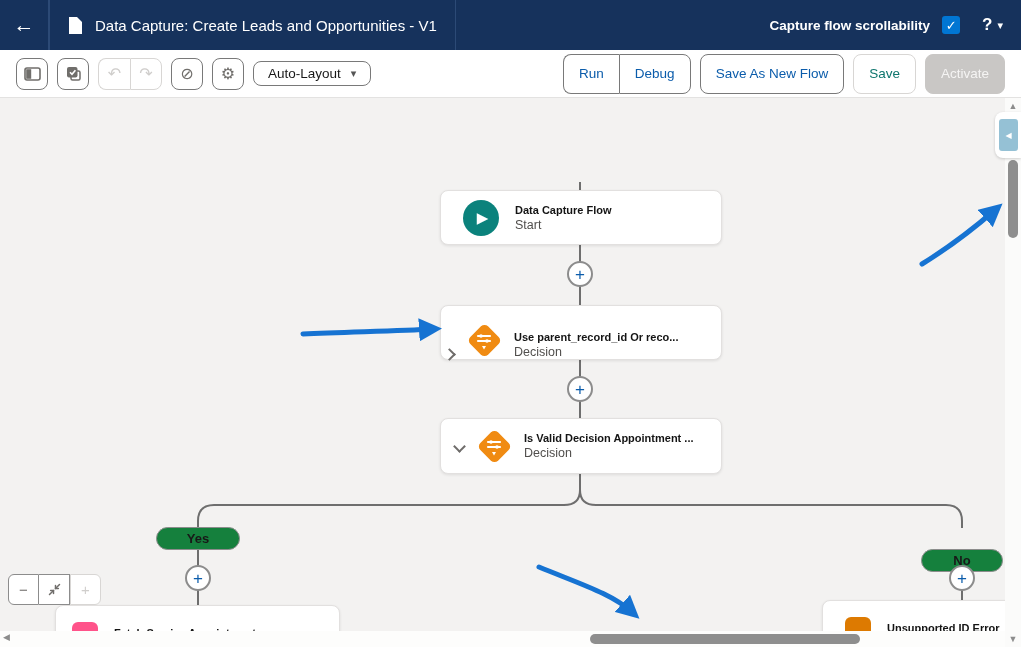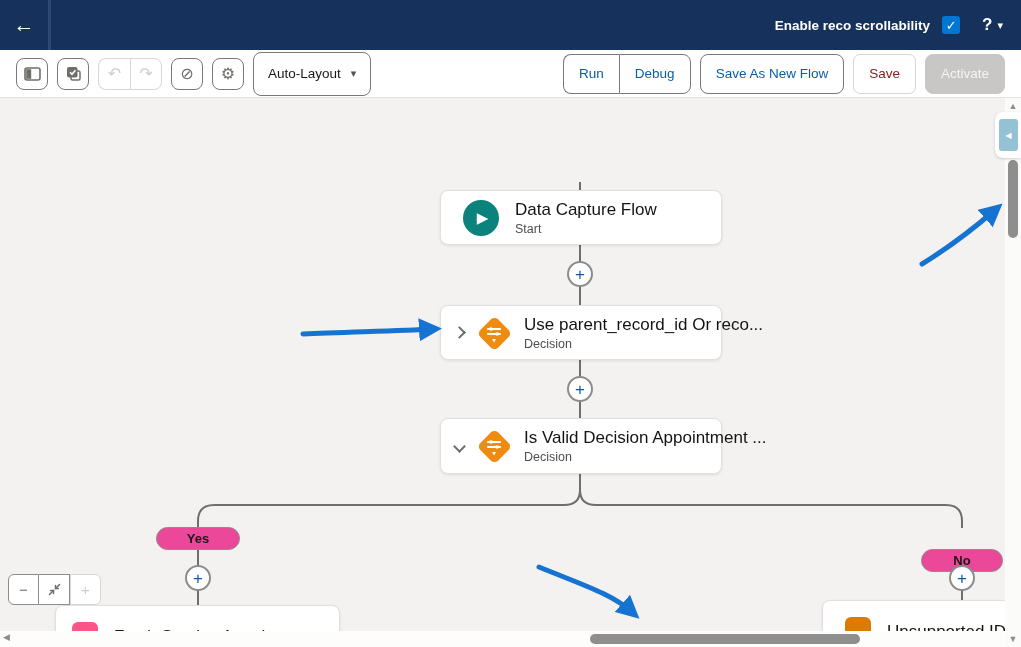--- a/index.html
+++ b/index.html
@@ -28,42 +28,42 @@
   .tb-left { display:flex; align-items:center; gap:9px; }
   .tb-right { margin-left:auto; display:flex; align-items:center; gap:9px; }
   .ibtn { width:32px; height:32px; background:#fff; border:1px solid #797979;
     border-radius:8px; display:flex; align-items:center; justify-content:center;
     color:#706e6b; font-size:16px; cursor:pointer; }
   .grp { display:flex; }
   .grp .ibtn { border-radius:0; border-right-width:0; }
   .grp .ibtn:first-child { border-radius:8px 0 0 8px; }
   .grp .ibtn:last-child { border-radius:0 8px 8px 0; border-right-width:1px; }
   .ibtn.dis { border-color:#d8d6d4; color:#cfcdcb; }
-  .ddl { height:44px; border:1px solid #797979; border-radius:8px; background:#fff;
+  .ddl { height:25px; border:1px solid #797979; border-radius:8px; background:#fff;
     display:flex; align-items:center; gap:10px; padding:0 14px; font-size:13.5px;
     color:#181818; cursor:pointer; }
   .ddl .caret { color:#555; font-size:11px; }
   .tbtn { height:40px; border:1px solid #797979; border-radius:8px; background:#fff;
     display:flex; align-items:center; padding:0 15px; font-size:13.5px; color:#0b5cab;
     cursor:pointer; }
-  .tbtn.dis { border-color:#d8d6d4; color:#7f1d1d;border-radius:7px; }
+  .tbtn.dis { border-color:#d8d6d4; color:#0f766e; }
   .tbtn.brand-dis { background:#c9c7c5; border-color:#c9c7c5; color:#f5f4f3; }
   .grp .tbtn { border-radius:0; border-right-width:0; }
   .grp .tbtn:first-child { border-radius:8px 0 0 8px; }
   .grp .tbtn:last-child { border-radius:0 8px 8px 0; border-right-width:1px; }
 
   
   .canvas { position:relative; width:1021px; height:549px; background:#f3f2f1; overflow:hidden; }
   .lines, .annot { position:absolute; left:0; top:0; pointer-events:none; }
   .annot { z-index:6; }
 
   .card { position:absolute; background:#fff; border:1px solid #e2e0df; border-radius:8px;
     box-shadow:0 1px 3px rgba(0,0,0,.09); display:flex; align-items:center; z-index:3;
     cursor:pointer; }
-  .card .title { font-size:17px; font-weight:normal; color:#141414; white-space:nowrap; }
+  .card .title { font-size:11px; font-weight:bold; color:#141414; white-space:nowrap; }
   .card .sub { font-size:12.5px; color:#514f4d; margin-top:2px; }
 
   .start-ic { width:36px; height:36px; border-radius:50%; background:#0b827c; color:#fff;
     display:flex; align-items:center; justify-content:center; font-size:15px;
     padding-left:3px; flex:0 0 auto; }
 
   .chev { width:9px; height:9px; border-right:2px solid #6e6c6a; border-bottom:2px solid #6e6c6a;
     flex:0 0 auto; cursor:pointer; }
   .chev.right { transform:rotate(-45deg); }
   .chev.down  { transform:rotate(45deg); }
@@ -72,21 +72,21 @@
   .diam .shape { position:absolute; left:7px; top:7px; width:25px; height:25px;
     background:#f08b12; border-radius:5px; transform:rotate(45deg); }
   .diam .glyph { position:absolute; left:0; top:0; width:38px; height:38px; }
 
   .sqic { width:26px; height:26px; border-radius:6px; flex:0 0 auto; position:relative; }
   .sqic.pink { background:#ff538a; }
   .sqic.orange { background:#dd7a01; }
   .sqic .bar { position:absolute; left:6px; bottom:5px; width:14px; height:4px;
     background:#fff; border-radius:2px; }
 
-  .pill { position:absolute; background:#ec4899; border:1.5px solid #8c8c8c; border-radius:14px;
+  .pill { position:absolute; background:#15803d; border:1.5px solid #8c8c8c; border-radius:14px;
     text-align:center; font-size:13px; font-weight:bold; color:#181818; padding:3px 0;
     z-index:3; }
 
   .plus { position:absolute; width:26px; height:26px; border-radius:50%; background:#fff;
     border:2px solid #8c8c8c; color:#0b5cab; display:flex; align-items:center;
     justify-content:center; font-size:17px; line-height:1; z-index:4; cursor:pointer; }
 
   
   .zoomctl { position:absolute; left:8px; top:476px; display:flex; z-index:8; }
   .zbtn { width:31px; height:31px; background:#fff; border:1px solid #8c8c8c;
@@ -119,24 +119,30 @@
 </style>
 </head>
 <body>
 
 <div class="hdr">
   <div class="hdr-back">
     <span>←</span>
   </div>
   <div class="hdr-sep"></div>
   <div class="hdr-sep"></div>
+  <div class="hdr-doc">
+    <svg width="15" height="19" viewBox="0 0 15 19">
+      <path d="M1 1 h8 l5 5 v12 h-13 z" fill="#fff"></path>
+    </svg>
+    <span>Data Capture: Create Leads and Opportunities - V1</span>
+  </div>
   <div class="hdr-sep"></div>
   <div class="hdr-spacer"></div>
   <div class="hdr-right">
-    <span class="lbl">Enable reco scrollability</span>
+    <span class="lbl">Capture flow scrollability</span>
     <div class="chk">
       <span>✓</span>
     </div>
     <div class="help">
       <span>?</span>
       <span class="caret">▾</span>
     </div>
   </div>
 </div>
 
@@ -217,21 +223,21 @@
     <div>
       <div class="title">Data Capture Flow</div>
       <div class="sub">Start</div>
     </div>
   </div>
 
   <div class="plus" style="left:567px; top:163px;">
     <span>+</span>
   </div>
 
-  <div class="card" style="left:440px; top:207px; width:282px; height:55px; padding-left:14px; gap:11px;">
+  <div class="card" style="left:440px; top:207px; width:282px; height:55px; padding-left:4px; gap:11px;align-items:flex-end;">
     <div class="chev right"></div>
     <div class="diam">
       <div class="shape"></div>
       <svg class="glyph" viewBox="0 0 38 38">
         <g stroke="#fff" stroke-width="2.2" stroke-linecap="round">
           <line x1="13" y1="15" x2="25" y2="15"></line>
             <circle cx="16" cy="15" r="1.8" fill="#fff" stroke="none"></circle>
           <line x1="13" y1="20" x2="25" y2="20"></line>
             <circle cx="22" cy="20" r="1.8" fill="#fff" stroke="none"></circle>
         </g>

